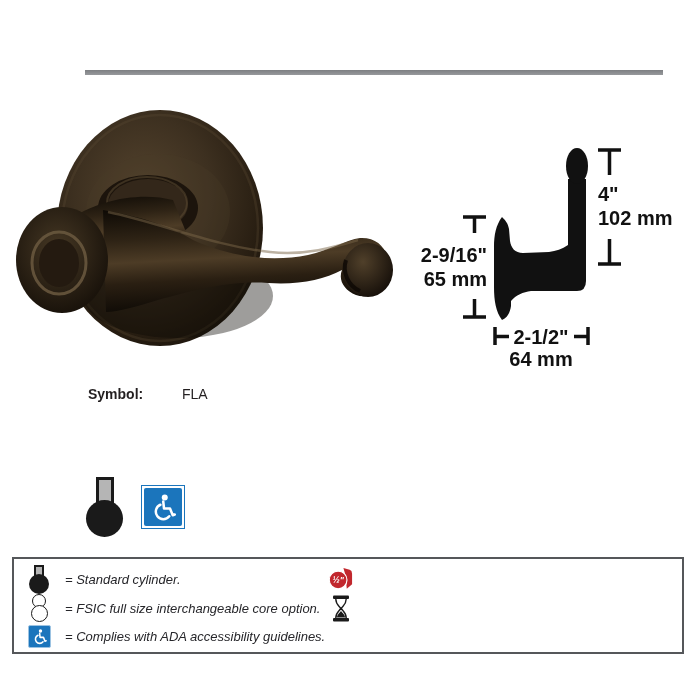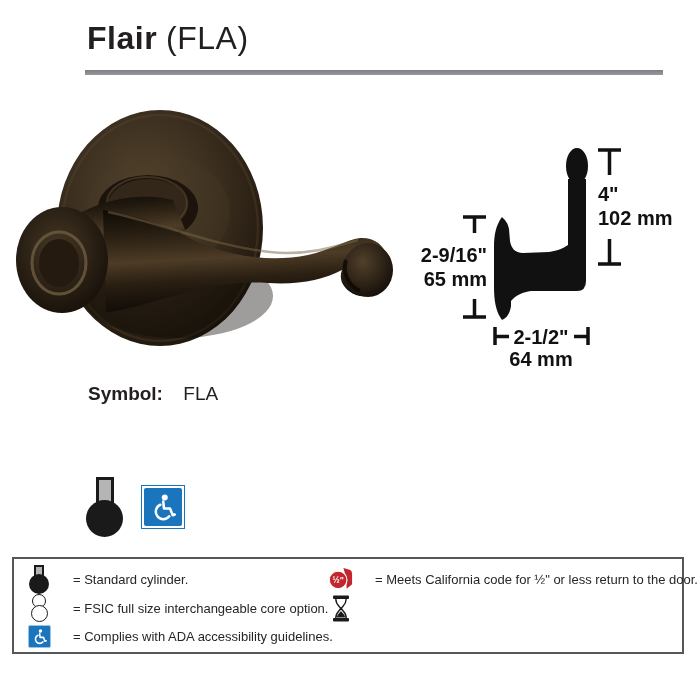--- a/index.html
+++ b/index.html
@@ -14,21 +14,21 @@
   .title .code { font-weight:normal; margin-left:9px; }
   .rule { position:absolute; left:85px; top:70px; width:578px; height:5px;
           background:linear-gradient(#7d7f82,#97999c); }
 
   
   .photo   { position:absolute; left:8px;   top:100px; width:385px; height:262px; }
   .drawing { position:absolute; left:410px; top:135px; width:265px; height:240px; }
   .dim-text { font-family:"Liberation Sans", sans-serif; font-weight:bold; font-size:20px; fill:#111; }
 
   
-  .specs { position:absolute; left:88px; top:380px; font-size:19px; }
+  .specs { position:absolute; left:88px; top:380px; font-size:14px; }
   .spec-row { line-height:28px; white-space:nowrap; }
   .spec-label { font-weight:bold; display:inline-block; min-width:90px; }
 
   
   .features { position:absolute; left:86px; top:477px; display:flex; align-items:flex-start; gap:18px; }
 
   
   .cyl { display:flex; flex-direction:column; align-items:center; }
   .cyl .stem { background:#b5b5b5; border:3px solid #1a1a1a; width:12px; height:24px; }
   .cyl .ball { width:37px; height:37px; background:#1a1a1a; border-radius:50%; margin-top:-7px; }
@@ -44,35 +44,32 @@
                display:flex; align-items:center; justify-content:center; box-sizing:content-box; }
 
   
   .fsic { width:20px; display:flex; flex-direction:column; align-items:center; }
   .fsic .c1 { width:12px; height:12px; border:1.6px solid #1a1a1a; border-radius:50%; background:#fff; }
   .fsic .c2 { width:15px; height:15px; border:1.6px solid #1a1a1a; border-radius:50%; background:#fff; margin-top:-3px; }
 
   
   .legend { position:absolute; left:12px; top:557px; width:668px; height:93px;
             border:2px solid #55575a; background:#fff; }
-  .lrow { position:absolute; display:flex; align-items:center; gap:19px; height:28px; }
+  .lrow { position:absolute; display:flex; align-items:center; gap:11px; height:28px;font-style:italic; }
   .lrow .ic { width:30px; display:flex; justify-content:center; align-items:center; flex:none; }
   .lrow .tx { font-size:13px; color:#26262a; white-space:nowrap; }
   .col-l { left:10px; }
   .col-r { left:312px; }
   .r1 { top:6px; } .r2 { top:35px; } .r3 { top:63px; }
 </style>
 </head>
 <body>
 
 <div class="page">
 
-  <div class="title">
-    <span class="name">Flair</span><span class="code">(FLA)</span>
-  </div>
   <div class="rule"></div>
 
   <div class="photo">
     <svg viewBox="0 0 385 262" width="385" height="262">
       <defs>
         <radialGradient id="gRose" cx="42%" cy="36%" r="75%">
           <stop offset="0%" stop-color="#55442e"></stop>
             <stop offset="45%" stop-color="#3d3020"></stop>
           <stop offset="78%" stop-color="#271d11"></stop>
             <stop offset="100%" stop-color="#17110a"></stop>
@@ -204,21 +201,20 @@
     </div>
 
     <div class="lrow col-r r1">
       <span class="ic">
         <svg viewBox="0 0 27 27" width="26" height="26">
           <path d="M16 2 L22.5 4 Q25 4.8 25 8 L25 19 L19.5 23.5 L18 9 Z" fill="#c1272d"></path>
           <circle cx="10.5" cy="14.5" r="9.2" fill="#c1272d" stroke="#fff" stroke-width="1.2"></circle>
           <text x="10.5" y="18" font-size="9" font-weight="bold" fill="#fff" text-anchor="middle" font-family="Liberation Sans, sans-serif">½"</text>
         </svg>
       </span>
-      <span class="tx">= Meets California code for ½" or less return to the door.</span>
     </div>
 
     <div class="lrow col-r r2">
       <span class="ic">
         <svg viewBox="0 0 20 27" width="20" height="27">
           <rect x="2" y="0.5" width="16" height="3.6" rx="1" fill="#1a1a1a"></rect>
           <rect x="2" y="22.9" width="16" height="3.6" rx="1" fill="#1a1a1a"></rect>
           <path d="M4.8 4.1 C4.8 9.5 8.2 11 9.8 13.5 C8.2 16 4.8 17.5 4.8 22.9 M15.2 4.1 C15.2 9.5 11.8 11 10.2 13.5 C11.8 16 15.2 17.5 15.2 22.9" stroke="#1a1a1a" stroke-width="1.4" fill="none"></path>
           <path d="M10 16 C11.5 18.2 13.6 19.3 14.2 22.5 L5.8 22.5 C6.4 19.3 8.5 18.2 10 16 Z" fill="#1a1a1a"></path>
         </svg>

